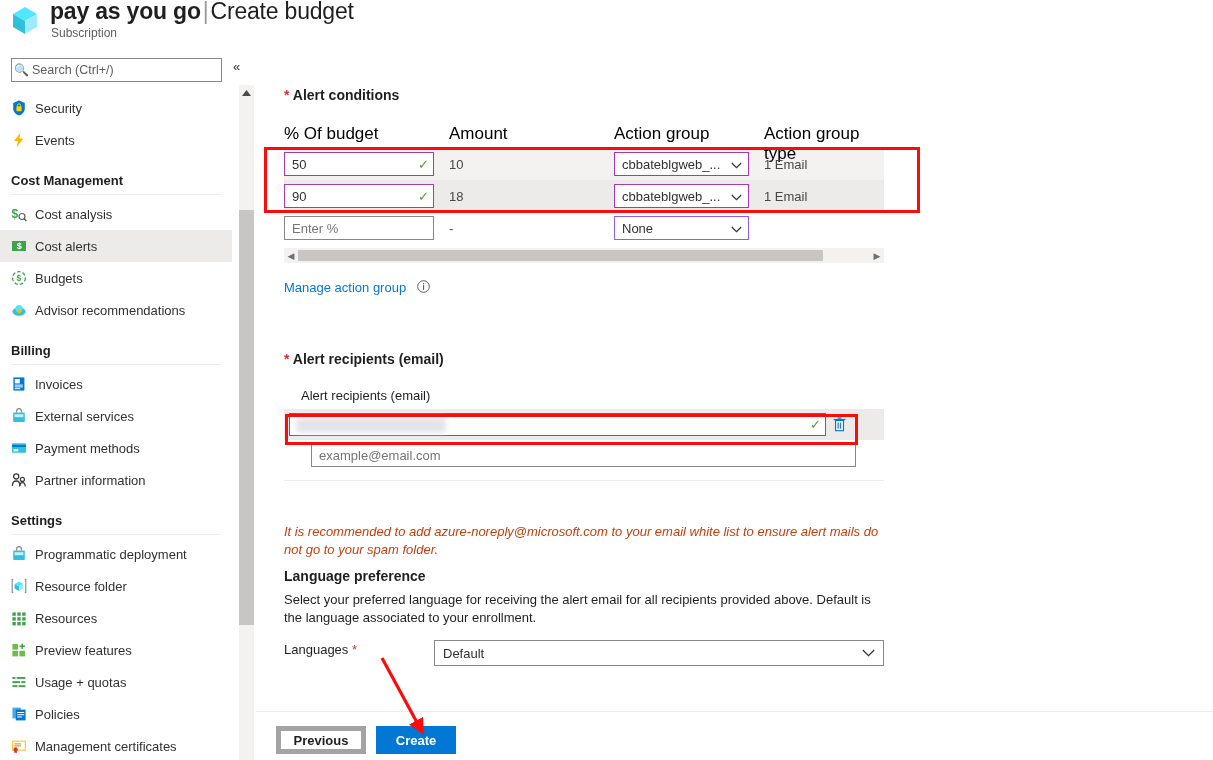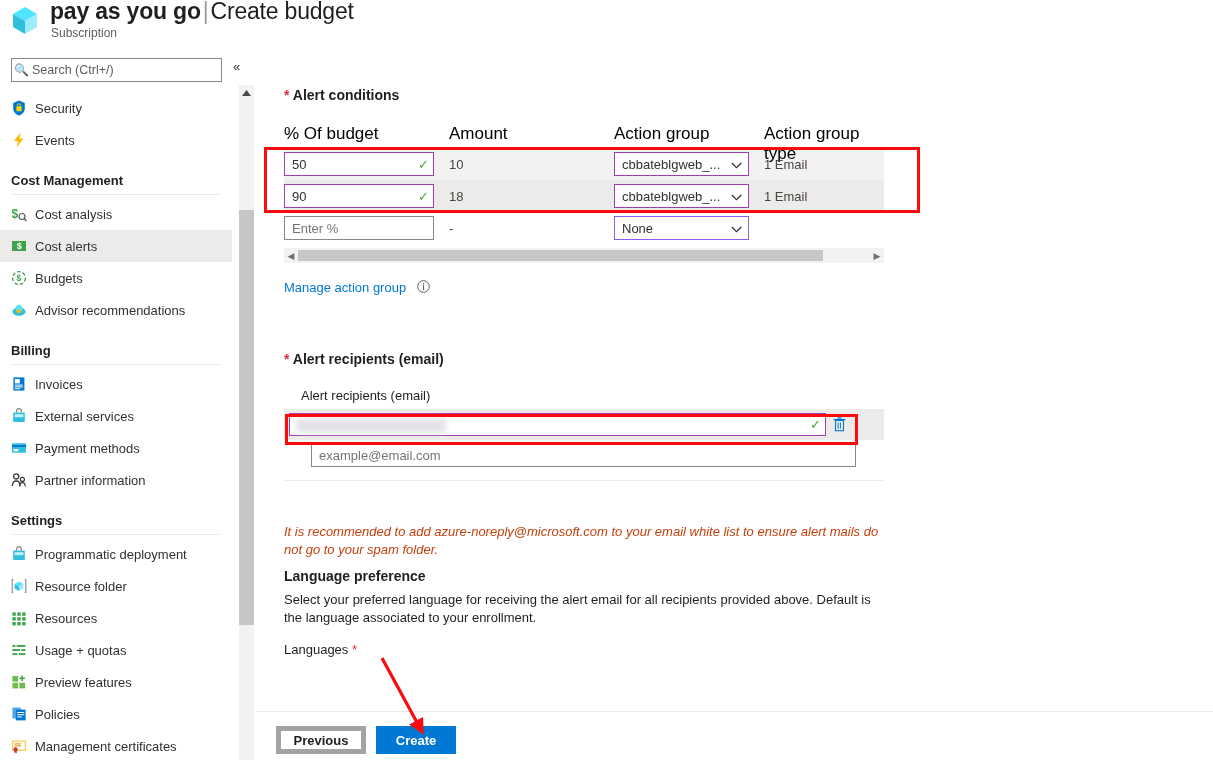--- a/index.html
+++ b/index.html
@@ -268,46 +268,46 @@
                 <rect x="11.2" y="7.2" width="3.4" height="3.4"></rect>
                 <rect x="1.4" y="12" width="3.4" height="3.4"></rect>
                 <rect x="6.3" y="12" width="3.4" height="3.4"></rect>
                 <rect x="11.2" y="12" width="3.4" height="3.4"></rect>
               </g>
             </svg></span>
           <span class="nav-lbl">Resources</span>
         </div>
         <div class="nav-item">
           <span class="nav-ic"><svg width="16" height="16" viewBox="0 0 16 16">
+              <g fill="#6bbd45">
+                <rect x="1.4" y="2" width="5.6" height="5.6"></rect>
+                <rect x="1.4" y="8.8" width="5.6" height="5.6"></rect>
+                <rect x="8.4" y="8.8" width="5.6" height="5.6"></rect>
+              </g>
+              <g fill="#3fa34d">
+                <rect x="10.4" y="1.6" width="1.6" height="5.4"></rect>
+                <rect x="8.5" y="3.5" width="5.4" height="1.6"></rect>
+              </g>
+            </svg></span>
+          <span class="nav-lbl">Preview features</span>
+        </div>
+        <div class="nav-item">
+          <span class="nav-ic"><svg width="16" height="16" viewBox="0 0 16 16">
               <g fill="#3fa34d">
                 <rect x="1.4" y="3" width="13" height="1.9"></rect>
                 <rect x="1.4" y="7.1" width="13" height="1.9"></rect>
                 <rect x="1.4" y="11.2" width="13" height="1.9"></rect>
               </g>
               <g fill="#fff">
                 <rect x="4.4" y="3" width="1.3" height="1.9"></rect>
                 <rect x="9" y="7.1" width="1.3" height="1.9"></rect>
                 <rect x="6.4" y="11.2" width="1.3" height="1.9"></rect>
               </g>
             </svg></span>
           <span class="nav-lbl">Usage + quotas</span>
-        </div>
-        <div class="nav-item">
-          <span class="nav-ic"><svg width="16" height="16" viewBox="0 0 16 16">
-              <g fill="#6bbd45">
-                <rect x="1.4" y="2" width="5.6" height="5.6"></rect>
-                <rect x="1.4" y="8.8" width="5.6" height="5.6"></rect>
-                <rect x="8.4" y="8.8" width="5.6" height="5.6"></rect>
-              </g>
-              <g fill="#3fa34d">
-                <rect x="10.4" y="1.6" width="1.6" height="5.4"></rect>
-                <rect x="8.5" y="3.5" width="5.4" height="1.6"></rect>
-              </g>
-            </svg></span>
-          <span class="nav-lbl">Preview features</span>
         </div>
         <div class="nav-item">
           <span class="nav-ic"><svg width="16" height="16" viewBox="0 0 16 16">
               <rect x="1.4" y="1.6" width="8.4" height="10.8" fill="#50a8e8"></rect>
               <rect x="4.8" y="3.6" width="9.8" height="10.8" fill="#0078d4"></rect>
               <g fill="#fff">
                 <rect x="6.2" y="6" width="7" height="1"></rect>
                 <rect x="6.2" y="8.2" width="7" height="1"></rect>
                 <rect x="6.2" y="10.4" width="4.6" height="1"></rect>
               </g>
@@ -452,20 +452,26 @@
     <div class="mail-add-sep"></div>
 
     <div class="note">It is recommended to add azure-noreply@microsoft.com to your email white list to ensure alert mails do not go to your spam folder.</div>
 
     <div class="sec-title" style="left:28px; top:516px;">Language preference</div>
     <div class="desc">Select your preferred language for receiving the alert email for all recipients provided above. Default is the language associated to your enrollment.</div>
     <div class="lang-lbl">
       <span>Languages</span>
       <span class="lang-req">*</span>
     </div>
+    <div class="lang-box">
+      <span class="lang-val">Default</span>
+      <svg width="13" height="8" viewBox="0 0 13 8">
+        <polyline points="0.8,1 6.5,6.7 12.2,1" fill="none" stroke="#323130" stroke-width="1.2"></polyline>
+      </svg>
+    </div>
 
     <div class="footer-rule"></div>
     <button class="btn-prev">Previous</button>
     <button class="btn-create">Create</button>
   </div>
 
   <div class="ann ann-box" id="ann-table"></div>
   <div class="ann ann-box" id="ann-mail"></div>
   <svg class="ann" id="ann-arrow" viewBox="0 0 90 90">
     <defs>

